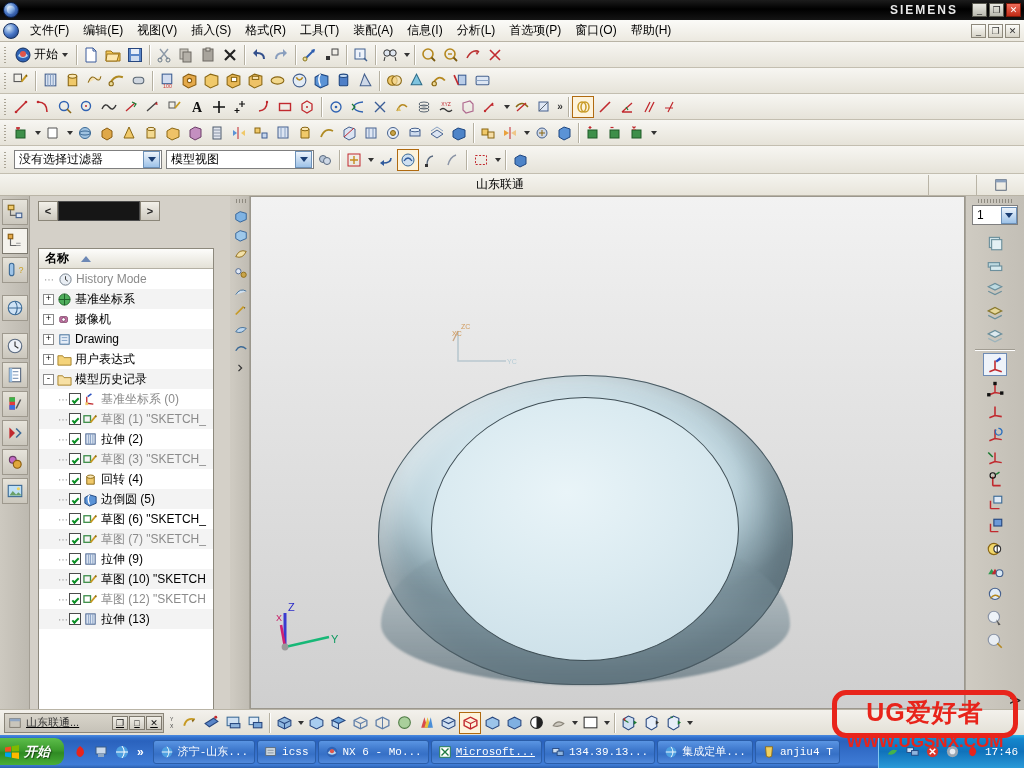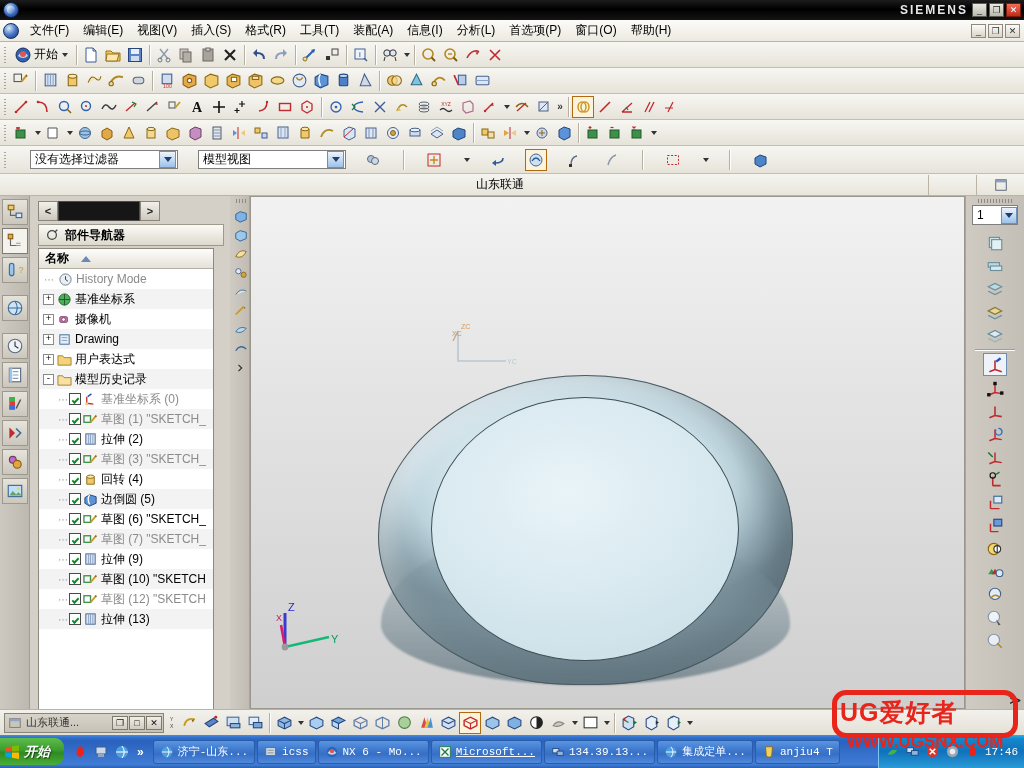--- a/index.html
+++ b/index.html
@@ -20,21 +20,21 @@
   }
   .tb-icon{ width:16px; height:16px; margin-left:3px; border-radius:50%;
     background:radial-gradient(circle at 35% 30%,#cfe6f5 0%,#4a78c8 45%,#12306e 100%);
     border:1px solid #0a1f4a; position:relative; flex:0 0 auto;}
   .tb-icon::after{ content:""; position:absolute; left:3px; top:3px; width:8px; height:8px;
     border-radius:50%; background:linear-gradient(135deg,#fff 0%,#7ea8e0 60%,#2b4f9e 100%);}
   .tb-title{ margin-left:6px; font-family:"Liberation Mono",monospace; font-weight:bold;
     font-size:12px; letter-spacing:0.5px; white-space:nowrap; }
   .tb-spacer{ flex:1 1 auto; }
   .tb-brand{ font-family:"Liberation Sans",sans-serif; font-weight:bold; font-size:12px;
-    letter-spacing:2px; color:#e8e8e8; margin-right:4px; }
+    letter-spacing:2px; color:#e8e8e8; margin-right:14px; }
   .tb-btns{ display:flex; gap:2px; margin-right:3px; }
   .tb-btn{ width:15px; height:14px; background:linear-gradient(180deg,#e9e9e2,#b9b9ae);
     border:1px solid #5a5a50; font-size:9px; color:#222; display:flex;
     align-items:center; justify-content:center; font-family:"Liberation Sans",sans-serif;}
   .tb-btn.close{ background:linear-gradient(180deg,#f26d5b,#c02b16); color:#fff; border-color:#7d1a0a;}
 
   
   .menubar{ position:absolute; left:0; top:20px; width:1024px; height:22px;
     background:linear-gradient(180deg,#fbfbf8 0%,#ece9e0 100%);
     border-bottom:1px solid #b9b4a6; display:flex; align-items:center; }
@@ -63,21 +63,21 @@
   .tbtn{ width:22px; height:22px; display:flex; align-items:center; justify-content:center;
     flex:0 0 auto; position:relative; border:1px solid transparent; }
   .tbtn.active{ border:1px solid #b06a10; background:#fdf3dc; }
   .tbtn.wide{ width:auto; padding:0 4px; font-size:12px; gap:3px; }
   .caret{ width:0;height:0;border-left:3px solid transparent;border-right:3px solid transparent;
     border-top:4px solid #333; margin-left:1px; flex:0 0 auto;}
   .ic{ display:block; }
   .chev{ font-size:10px; color:#333; font-weight:bold; padding:0 2px; }
 
   
-  .selbar{ display:flex; align-items:center;gap:16px; }
+  .selbar{ display:flex; align-items:center; }
   .combo{ height:19px; border:1px solid #7f7f7f; background:#fff; display:flex;
     align-items:center; font-size:12px; color:#000; margin-left:4px; }
   .combo .txt{ padding:0 4px; flex:1 1 auto; white-space:nowrap; overflow:hidden; }
   .combo .arrow{ width:17px; height:17px; margin:0 1px 0 0; flex:0 0 auto;
     background:linear-gradient(180deg,#eef4fb,#9dc2e8); border:1px solid #6d91b8;
     display:flex; align-items:center; justify-content:center; }
   .combo .arrow i{ width:0;height:0;border-left:4px solid transparent;
     border-right:4px solid transparent;border-top:5px solid #1b3e73; display:block;}
   #filter-combo{ width:148px; }
   #scope-combo{ width:148px; }
@@ -189,21 +189,21 @@
   .rbtn{ width:24px; height:23px; margin:0 auto; display:flex; align-items:center;
     justify-content:center; border:1px solid transparent;}
   .rbtn.sel{ border:1px solid #6f8cb5; background:#eef3fa; }
   .rsep{ width:40px; height:1px; background:#a19d93; margin:3px auto; box-shadow:0 1px 0 #fff;}
   .rdock-chev{ position:absolute; right:3px; bottom:2px; font-size:11px; color:#222;
     font-weight:bold;}
 
   
   .botbar{ position:absolute; left:0; top:709px; width:1024px; height:26px;
     background:linear-gradient(180deg,#f3f1ec 0%,#e3e0d6 100%);
-    border-top:1px solid #b9b4a6; display:flex; align-items:center; }
+    border-top:1px solid #b9b4a6; display:flex; align-items:center;text-decoration:underline; }
   .mdi{ width:160px; height:20px; margin-left:4px; border:1px solid #8a8579;
     background:linear-gradient(180deg,#d8d4ca,#c6c2b8); display:flex; align-items:center;
     flex:0 0 auto;}
   .mdi .t{ font-size:11px; color:#333; margin-left:4px; flex:1 1 auto; white-space:nowrap;
     overflow:hidden;}
   .mdi .b{ width:16px; height:14px; background:linear-gradient(180deg,#f0eee7,#cfcbc1);
     border:1px solid #7e796d; margin-right:1px; font-size:9px; display:flex;
     align-items:center; justify-content:center; color:#111;}
 
   
@@ -226,21 +226,21 @@
   .tray{ height:33px; display:flex; align-items:center; gap:5px; padding:0 6px; flex:0 0 auto;
     background:linear-gradient(180deg,#27b0e8 0%,#1487cd 12%,#1072bb 50%,#2a9ad8 100%);
     border-left:1px solid #7fc6ef;}
   .tray .clock{ color:#fff; font-size:11px; font-family:"Liberation Mono",monospace; }
 
   
   .wm{ position:absolute; left:832px; top:690px; width:186px; height:64px; z-index:60;
     pointer-events:none; }
   .wm .ring{ position:absolute; left:0; top:0; width:186px; height:48px;
     border:5px solid #e8241b; border-radius:14px; }
-  .wm .l1{ position:absolute; left:8px; top:2px; width:170px; text-align:left;
+  .wm .l1{ position:absolute; left:8px; top:2px; width:170px; text-align:center;
     font-size:25px; font-weight:bold; color:#e8241b; letter-spacing:1px;
     font-family:"Liberation Sans",sans-serif; line-height:40px;}
   .wm .l2{ position:absolute; left:0; top:42px; width:186px; text-align:center;
     font-size:17px; font-weight:bold; color:#e8241b; letter-spacing:0px;
     font-family:"Liberation Sans",sans-serif;}
 </style>
 </head>
 <body>
 
 <div id="app">
@@ -1042,27 +1042,20 @@
             <circle cx="11" cy="6" r="1.4" fill="#f2d35a"></circle>
           </svg>
       </div>
     </div>
 
     <div class="nav">
       <div class="nav-pager">
         <div class="pg-btn">&lt;</div>
         <div class="pg-bar"></div>
         <div class="pg-btn">&gt;</div>
-      </div>
-      <div class="nav-head">
-        <svg width="14" height="14" viewBox="0 0 16 16">
-          <circle cx="8" cy="8" r="5" fill="none" stroke="#444" stroke-width="1.4"></circle>
-            <path d="M11 5l3-3" stroke="#444" stroke-width="1.6"></path>
-        </svg>
-        <span class="nav-head-title">部件导航器</span>
       </div>
 
       <div class="nav-body">
         <div class="tree-wrap">
           <div class="tree-colhead">
             <span>名称</span>
             <i class="sort-tri"></i>
           </div>
           <div id="tree-rows">
               <div class="trow">

